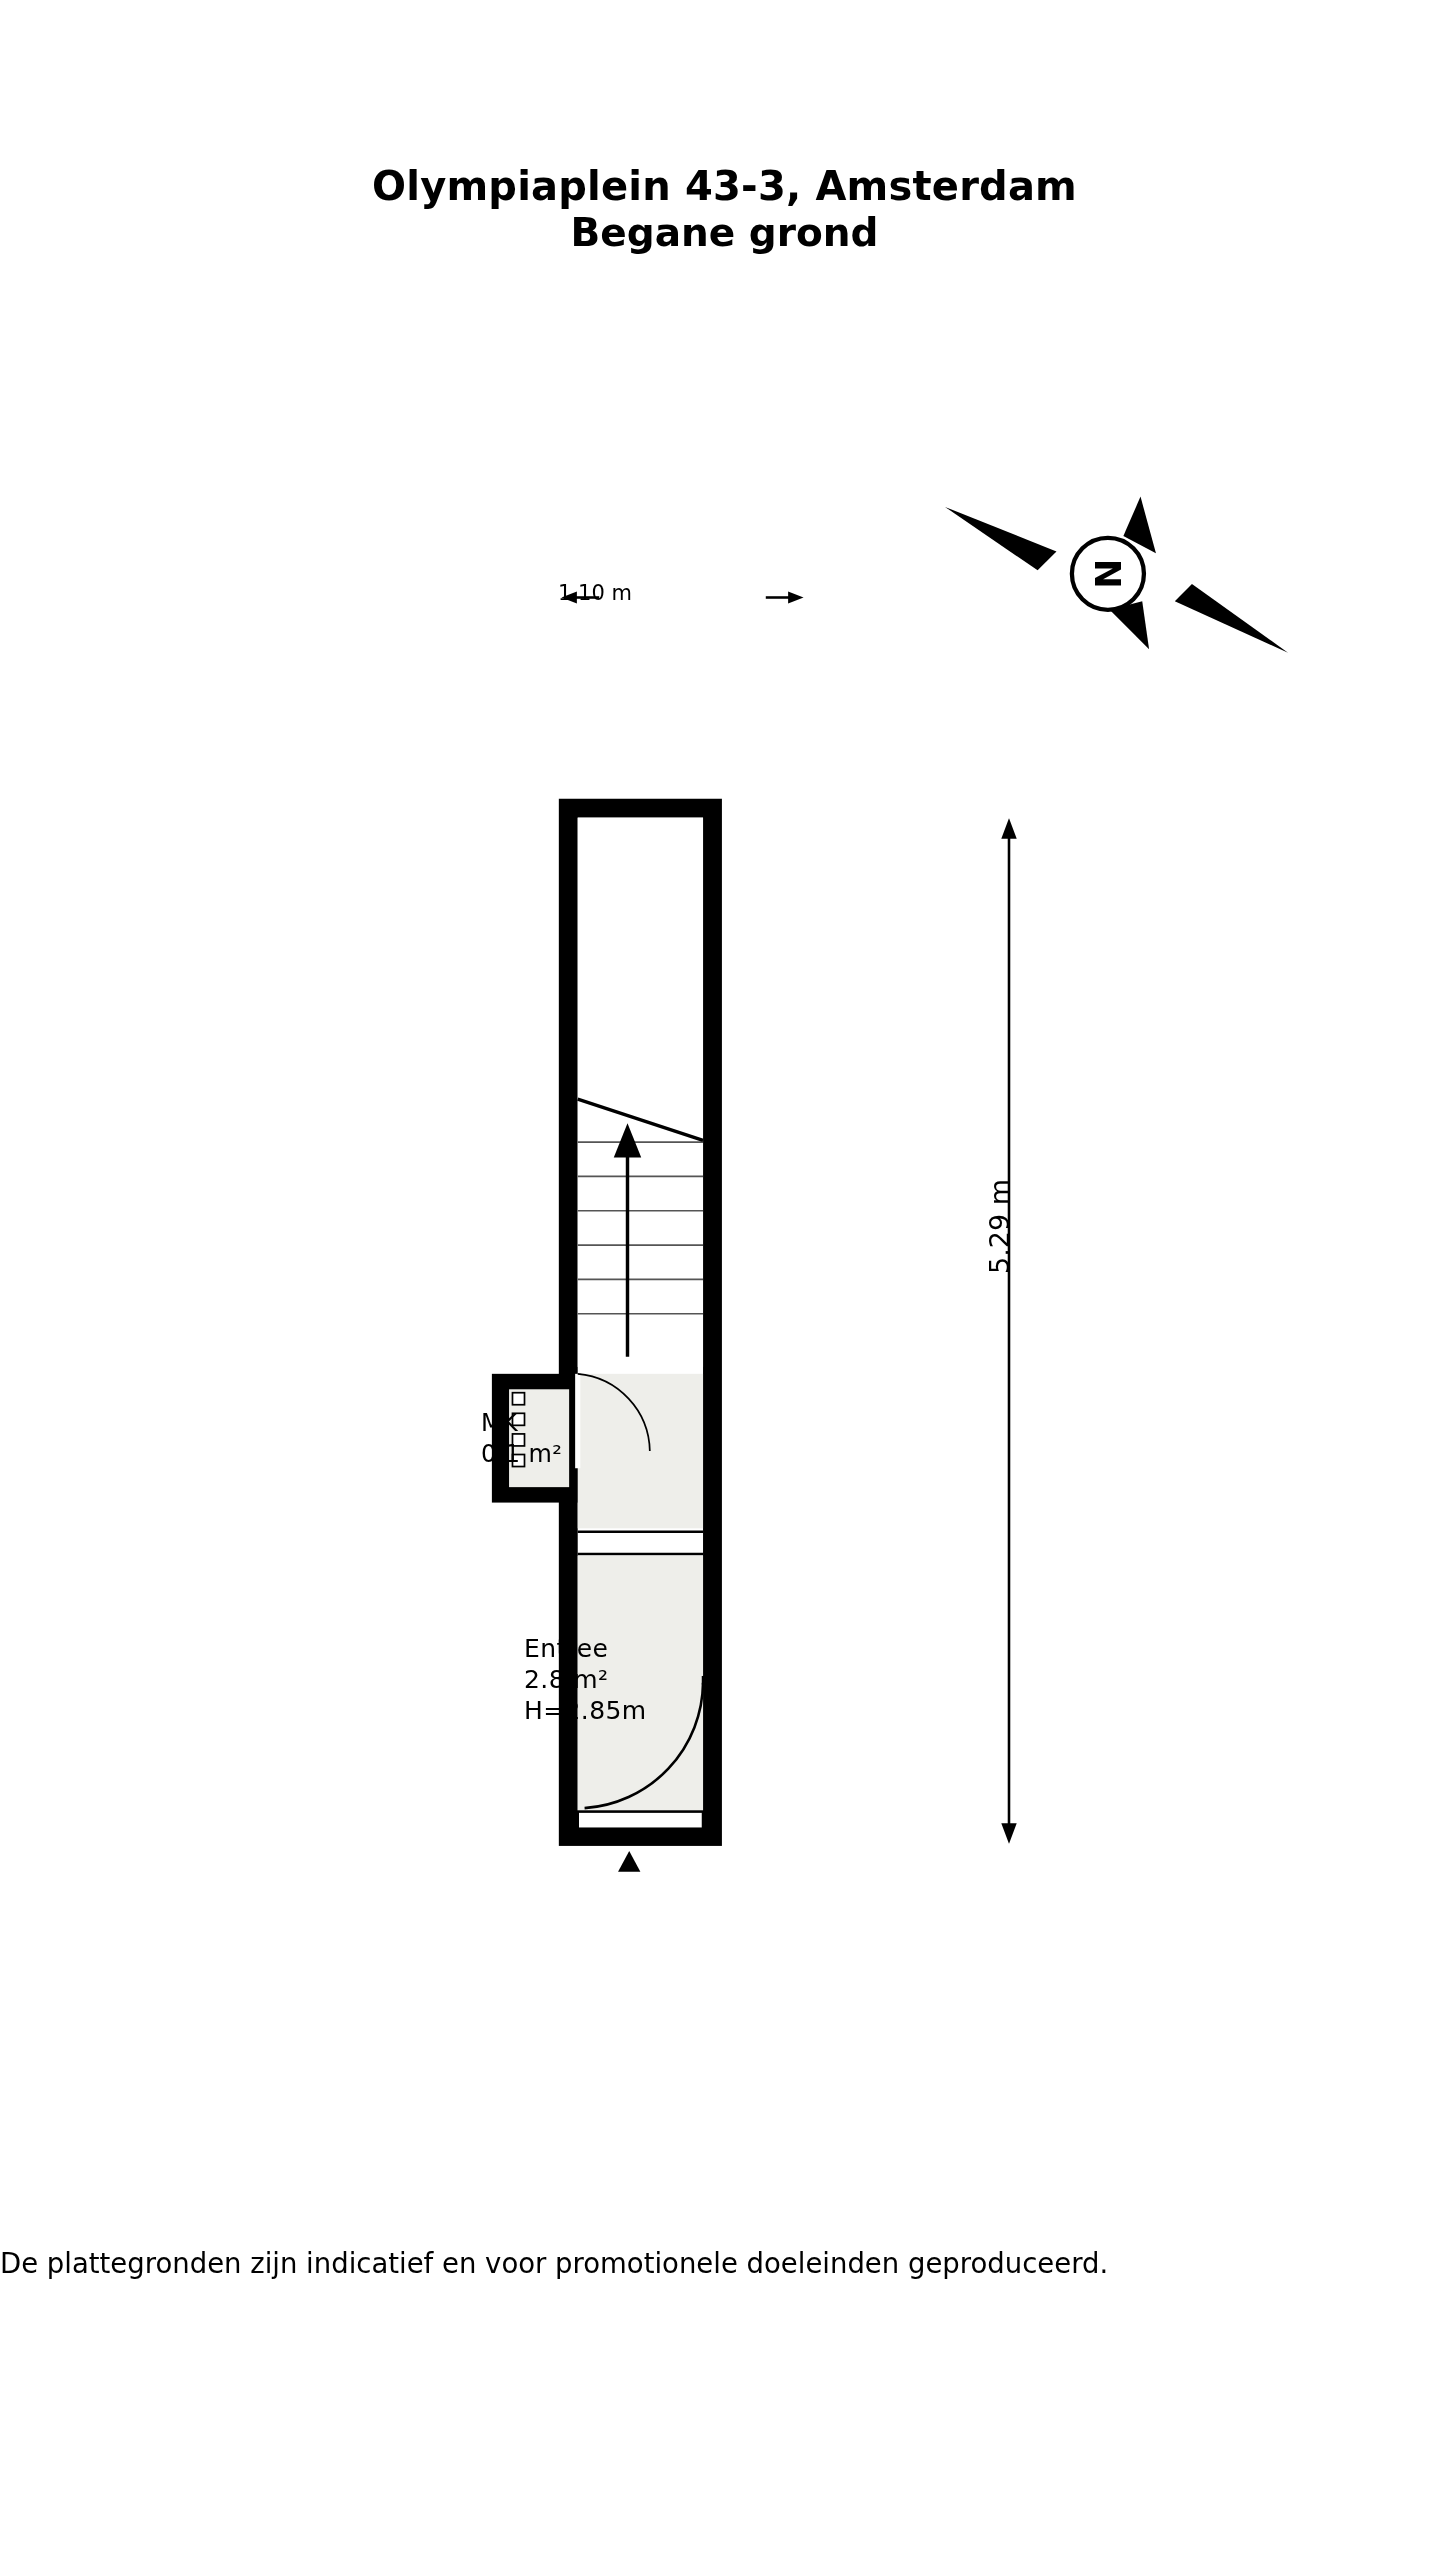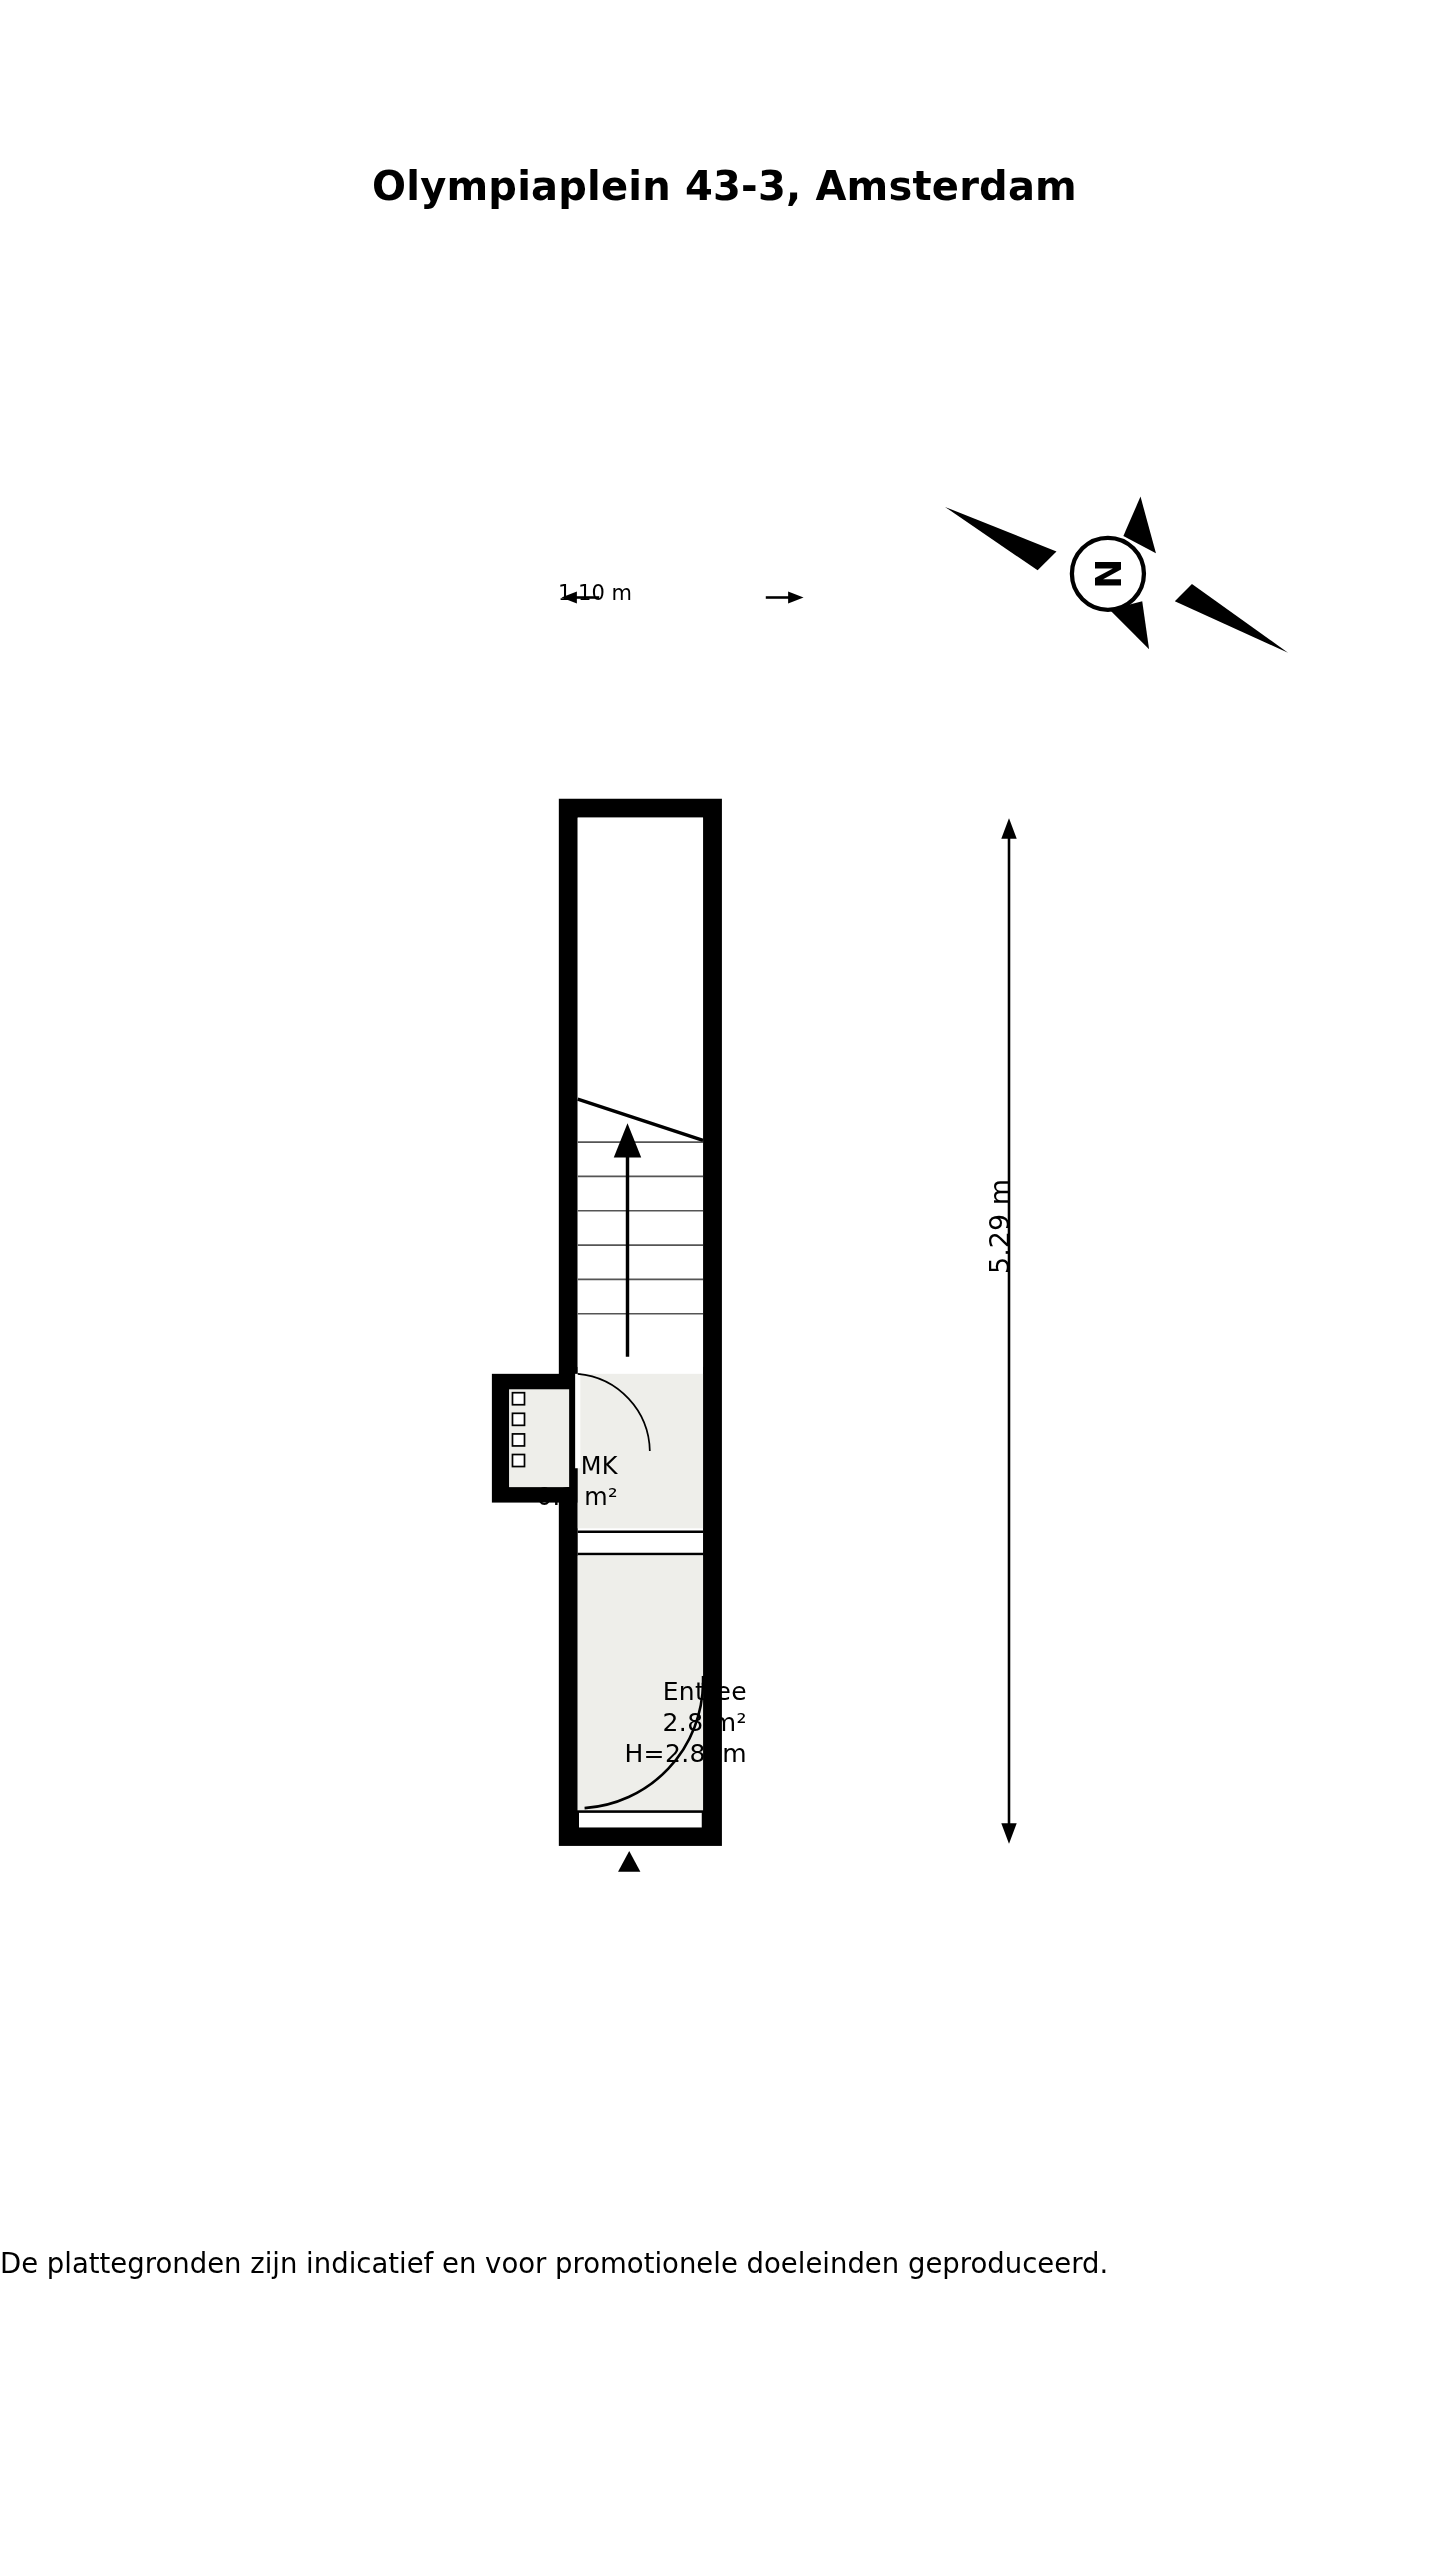--- a/index.html
+++ b/index.html
@@ -86,26 +86,25 @@
   #plan {
     position: absolute;
     left: 447px;
     top: 773px;
     width: 361px;
     height: 292px;
   }
 
   .room-label {
     position: absolute;
-    text-align: right;
+    text-align: left;
     font-size: 25px;
     line-height: 31px;
     letter-spacing: 0.4px;
     white-space: nowrap;
-    margin-top: 43px;
   }
   #label-entree {
     left: 524px;
     top: 1633px;
     width: 223px;
   }
   #label-mk {
     left: 481px;
     top: 1408px;
     width: 137px;
@@ -121,20 +120,21 @@
     text-align: left;
     font-size: 27.5px;
     line-height: 45px;
   }
 </style>
 </head>
 <body>
 
 <div id="title-block">
   <div id="title-line1">Olympiaplein 43-3, Amsterdam</div>
+  <div id="title-line2">Begane grond</div>
 </div>
 
 <div id="compass">
   <svg width="343" height="189" viewBox="0 0 400 220" xmlns="http://www.w3.org/2000/svg">
 
     <polygon points="0,30 130,82 108,104" fill="#000000"></polygon>
     <polygon points="400,200 268,140 288,120" fill="#000000"></polygon>
 
     <polygon points="228,18 208,64 246,84" fill="#000000"></polygon>
     <polygon points="238,196 230,140 192,150" fill="#000000"></polygon>

